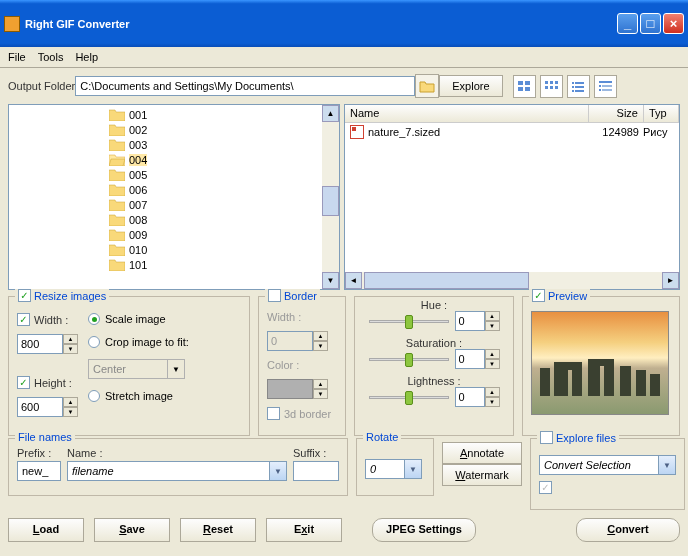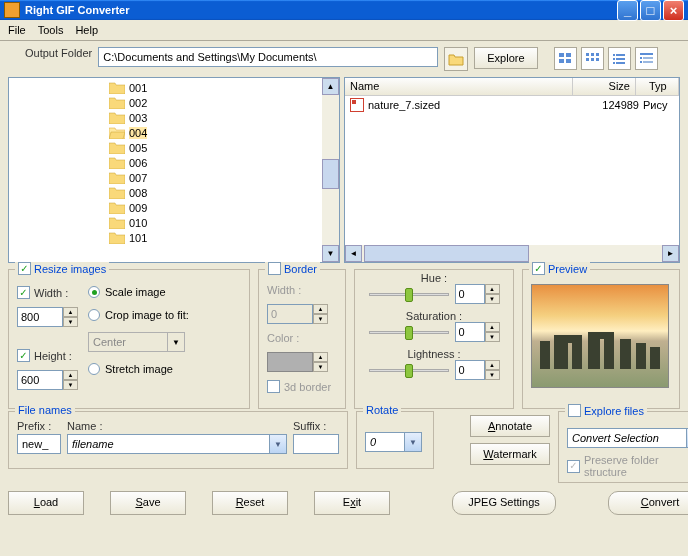--- a/index.html
+++ b/index.html
@@ -1,46 +1,46 @@
 <!DOCTYPE html>
 <html><head>
 <meta charset="utf-8">
 <style>
 * { margin: 0; padding: 0; box-sizing: border-box; font-family: Tahoma, sans-serif; font-size: 11px; }
 body { background: #ece9d8; width: 688px; height: 556px; overflow: hidden; }
-.titlebar { background: linear-gradient(to bottom, #3a95ff 0%, #0b5dd3 8%, #0b5dd3 92%, #084db8 100%); height: 20px; display: flex; align-items: center; padding: 0 4px; color: white; font-weight: bold; font-size: 13px; }
+.titlebar { background: linear-gradient(to bottom, #3a95ff 0%, #0b5dd3 8%, #0b5dd3 92%, #084db8 100%); height: 47px; display: flex; align-items: center; padding: 0 4px; color: white; font-weight: bold; font-size: 13px; }
 .titlebar .appicon { width: 16px; height: 16px; background: #f0a030; margin-right: 5px; border: 1px solid #8b5a00; }
 .titlebar .spacer { flex: 1; }
 .winbtn { width: 21px; height: 21px; margin-left: 2px; border-radius: 3px; display: flex; align-items: center; justify-content: center; font-weight: bold; font-size: 13px; }
 .winbtn.min, .winbtn.max { background: linear-gradient(#5a9fee, #2f73d0); border: 1px solid white; color: white; }
 .winbtn.close { background: linear-gradient(#f08070, #d02f1f); border: 1px solid white; color: white; }
 .menubar { background: #ece9d8; padding: 4px 8px; display: flex; gap: 12px; border-bottom: 1px solid #aca899; }
 .menubar span { cursor: default; }
-.toolbar-row { display: flex; align-items: flex-start; padding: 6px 25px; gap: 6px; }
+.toolbar-row { display: flex; align-items: center; padding: 6px 8px; }
 .lbl { color: #333; }
 .textfield { background: white; border: 1px solid #7f9db9; height: 20px; padding: 2px 4px; }
 .iconbtn { width: 24px; height: 24px; border: 1px solid #aca899; background: #f5f3e8; display: flex; align-items: center; justify-content: center; }
 .folder-icon-svg { width: 16px; height: 14px; }
 .btn { background: linear-gradient(#fdfdfd, #ece9d8); border: 1px solid #aca899; padding: 2px 12px; height: 22px; cursor: default; }
 .viewbtns { display: flex; gap: 4px; margin-left: 10px; }
 .viewbtn { width: 23px; height: 23px; border: 1px solid #aca899; background: white; display: flex; align-items: center; justify-content: center; }
 .viewbtn svg { width: 15px; height: 13px; }
 .panes { display: flex; padding: 0 8px; gap: 4px; height: 186px; }
 .tree-pane { flex: 0 0 332px; background: white; border: 1px solid #7f9db9; position: relative; overflow: hidden; }
 .tree-inner { padding: 2px 0; }
 .tree-row { display: flex; align-items: center; height: 15px; padding-left: 100px; gap: 4px; }
 .tree-row.sel { }
 .tree-row.sel .tname { background: #ffe8a6; }
 .folder-mini { width: 16px; height: 13px; }
 .scrollbar-v { position: absolute; right: 0; top: 0; bottom: 0; width: 17px; background: #f1efe2; display: flex; flex-direction: column; }
 .scrollbar-v .arrow { height: 17px; background: #cde; border: 1px solid #99b; display: flex; align-items: center; justify-content: center; font-size: 8px; }
 .scrollbar-v .track { flex: 1; position: relative; }
 .scrollbar-v .thumb { position: absolute; left: 0; right: 0; background: #c8d8ee; border: 1px solid #99b; height: 30px; }
 .list-pane { flex: 1; background: white; border: 1px solid #7f9db9; position: relative; display: flex; flex-direction: column; }
-.list-header { display: flex; background: linear-gradient(#fdfdfd, #ece9d8); border-bottom: 1px solid #ccc; height: 18px; gap: 8px; }
+.list-header { display: flex; background: linear-gradient(#fdfdfd, #ece9d8); border-bottom: 1px solid #ccc; height: 18px; }
 .list-header .col { border-right: 1px solid #ccc; padding: 2px 5px; }
 .list-body { flex: 1; overflow: hidden; }
 .list-row { display: flex; padding: 1px 5px; align-items: center; height: 17px; }
 .file-icon { width: 14px; height: 14px; background: white; border: 1px solid #d04030; margin-right: 4px; position: relative; }
 .file-icon::after { content: ""; position: absolute; top: 1px; left: 1px; width: 4px; height: 4px; background: #d04030; }
 .scrollbar-h { height: 17px; background: #f1efe2; display: flex; }
 .scrollbar-h .arrow { width: 17px; background: #cde; border: 1px solid #99b; display: flex; align-items: center; justify-content: center; font-size: 8px; }
 .scrollbar-h .track { flex: 1; position: relative; }
 .scrollbar-h .thumb { position: absolute; top: 0; bottom: 0; background: #c8d8ee; border: 1px solid #99b; width: 55%; left: 2px; }
 .mid-section { display: flex; padding: 6px 8px 0 8px; gap: 8px; }
@@ -78,23 +78,23 @@
 .preview-img { width: 138px; height: 104px; margin-top: 8px; background: linear-gradient(to bottom, #e89040 0%, #f5d080 30%, #ffeec0 45%, #c0b090 55%, #8a9a70 100%); position: relative; border: 1px solid #888; overflow: hidden; }
 .stone { position: absolute; background: #3a4030; bottom: 18px; }
 .lower-section { display: flex; padding: 2px 8px 0 8px; gap: 8px; }
 .filenames-group { flex: 0 0 340px; height: 58px; }
 .fn-inner { display: flex; gap: 6px; margin-top: 2px; }
 .fn-col { display: flex; flex-direction: column; gap: 2px; }
 .combo2 { display: flex; }
 .combo2 input { border: 1px solid #7f9db9; background: white; height: 20px; padding: 2px 4px; font-style: italic; }
 .combo2 .dd { width: 17px; border: 1px solid #7f9db9; background: linear-gradient(#e4eefc,#bcd5f3); border-left: none; display: flex; align-items: center; justify-content: center; font-size: 8px; color: #4d6185; }
 .rotate-group { flex: 0 0 78px; height: 58px; }
-.btncol { display: flex; flex-direction: column; gap: 6px; flex: 0 0 80px; padding-top: 4px; margin-left: 28px; }
+.btncol { display: flex; flex-direction: column; flex: 0 0 80px; padding-top: 4px; }
 .explore-group { flex: 1; height: 72px; }
-.bottom-buttons { display: flex; padding: 8px; gap: 26px; }
+.bottom-buttons { display: flex; padding: 8px; gap: 10px; font-weight: bold; }
 .bigbtn { flex: 0 0 76px; height: 24px; background: linear-gradient(#fdfdfd, #ece9d8); border: 1px solid #aca899; text-align: center; padding-top: 4px; cursor: default; }
 .bigbtn.wide { flex: 0 0 104px; border-radius: 10px; }
 .bigbtn u { text-decoration: underline; }
 .disabled-text { color: #999; }
 </style>
 </head>
 <body>
 
 <div class="titlebar">
   <div class="appicon"></div>
@@ -456,21 +456,20 @@
     <div class="group-title chk">
       <span class="checkbox"></span>
         <span>Explore files</span>
     </div>
     <div style="margin-top:10px" class="combo2">
         <input style="width: 120px;" value="Convert Selection">
         <div class="dd">▼</div>
       </div>
     <div class="dim-row disabled-text" style="margin-top:6px">
         <span class="checkbox" style="color:#bbb">✓</span>
-        <span>Preserve folder structure</span>
       </div>
   </div>
 </div>
 
 <div class="bottom-buttons">
   <div class="bigbtn"><u>L</u>oad</div>
   <div class="bigbtn"><u>S</u>ave</div>
   <div class="bigbtn"><u>R</u>eset</div>
   <div class="bigbtn">E<u>x</u>it</div>
   <div style="flex:0 0 10px"></div>

